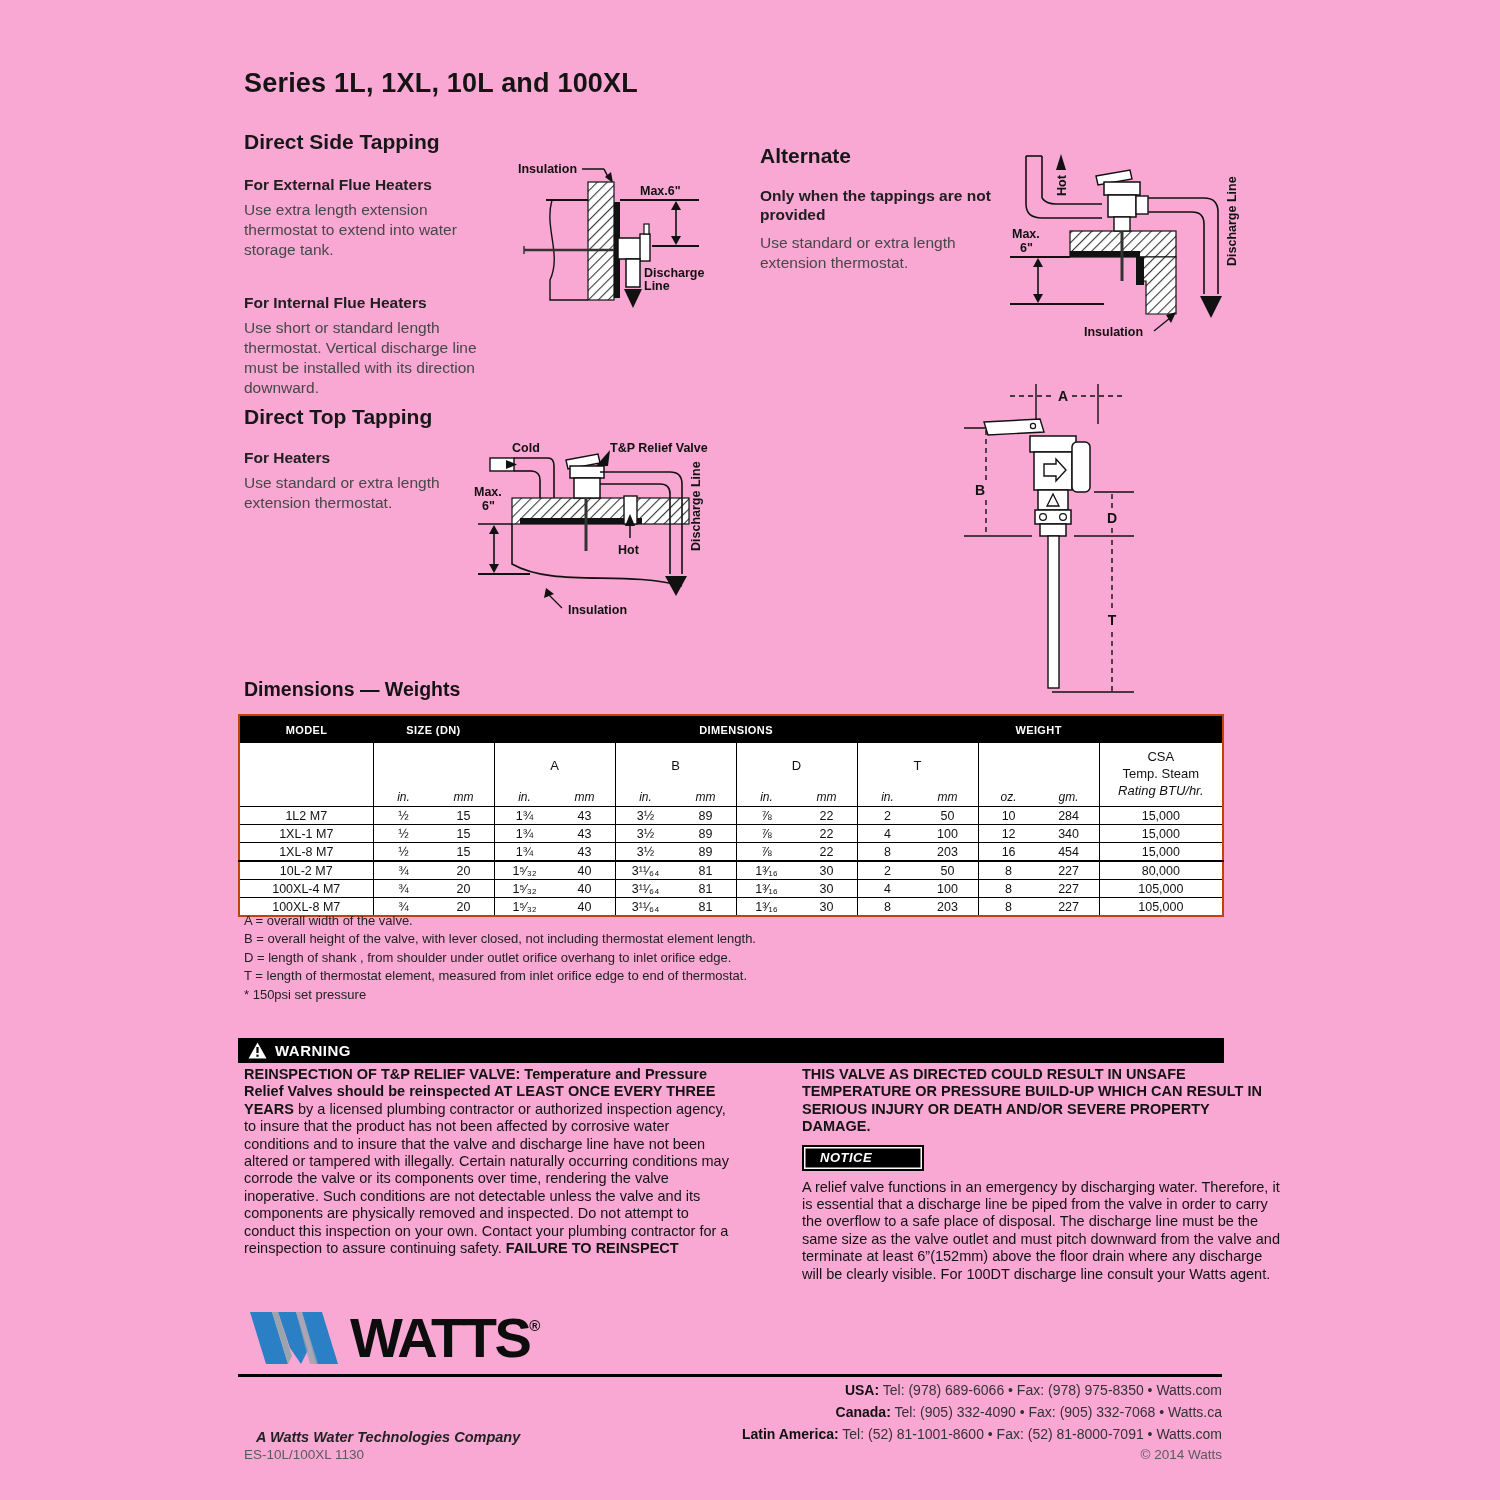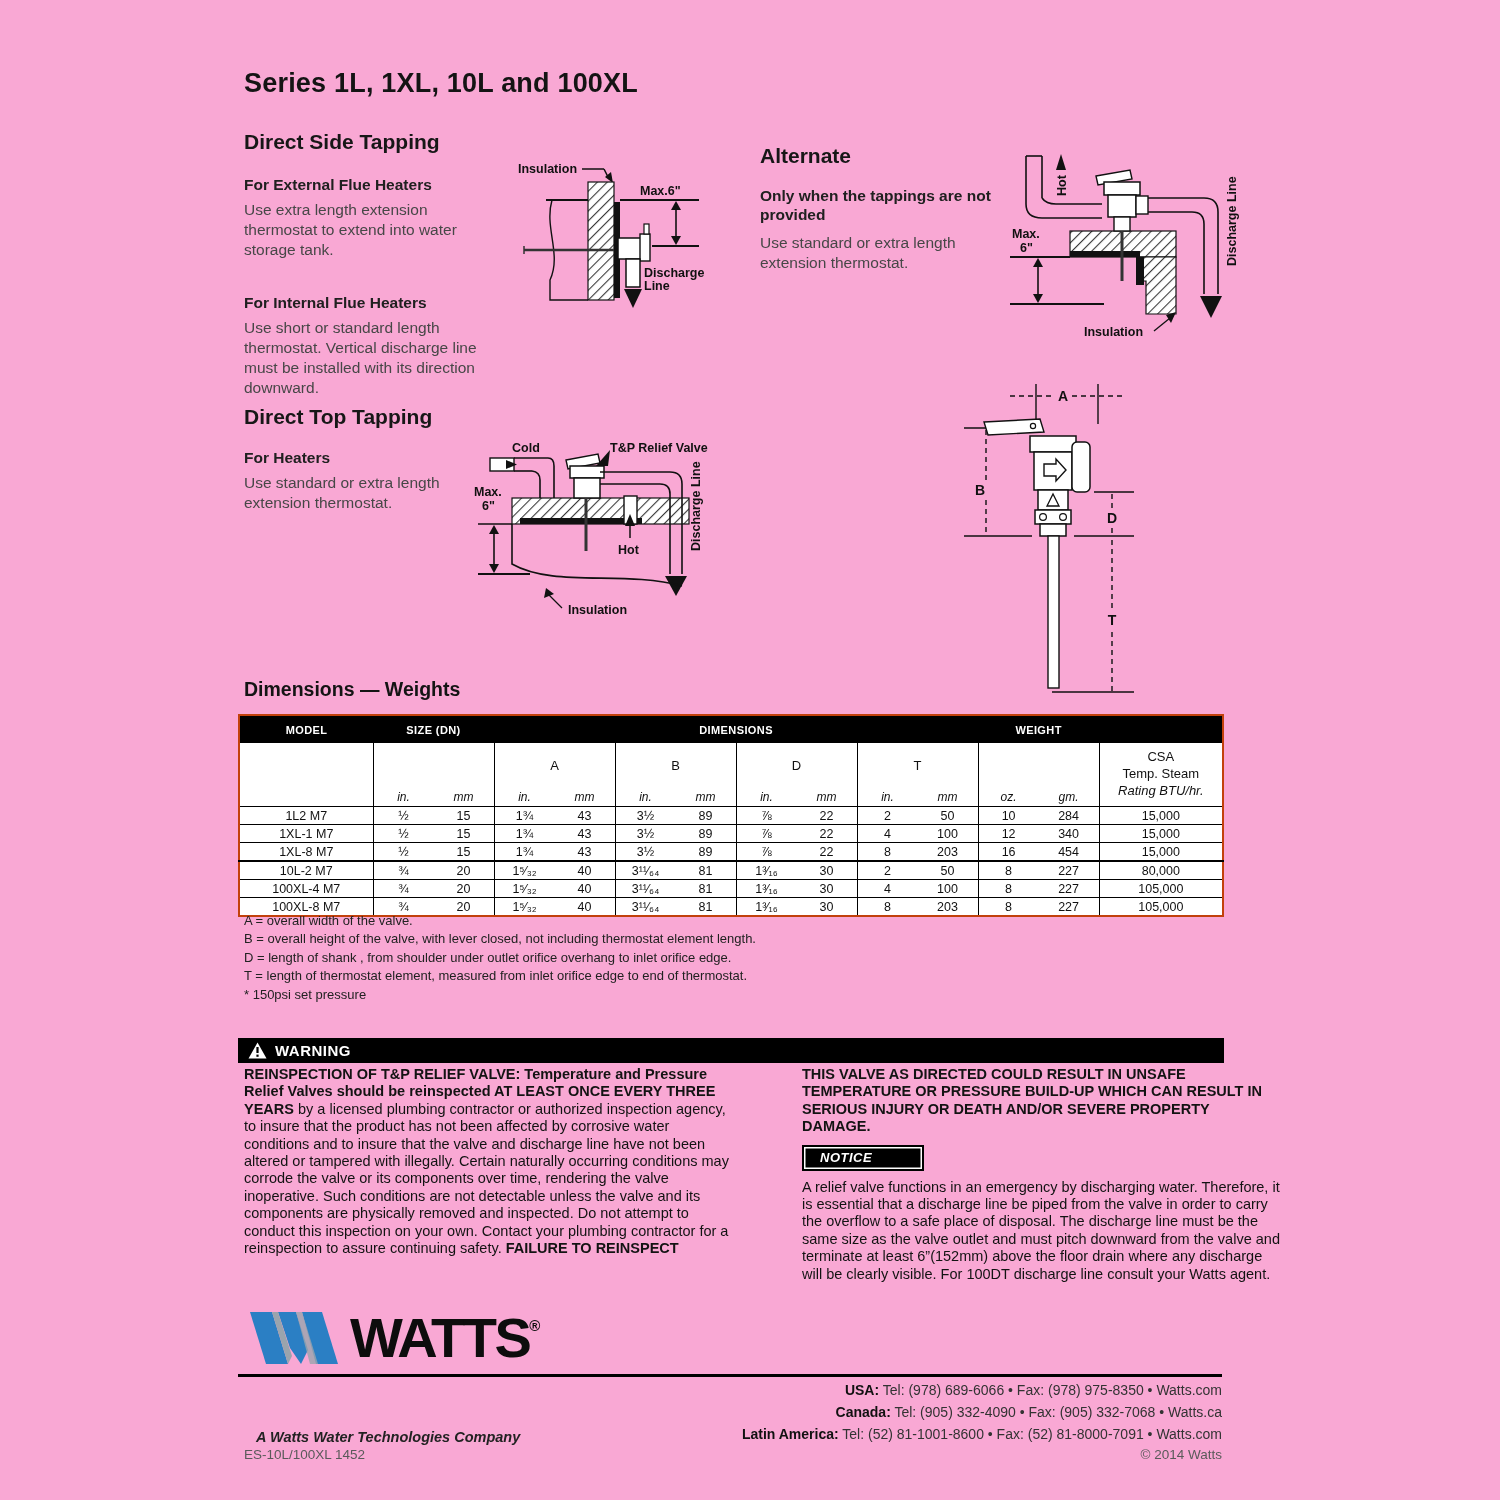--- a/index.html
+++ b/index.html
@@ -408,16 +408,16 @@
   <div class="abs rule" style="left:238px;top:1374px;width:984px;"></div>
 
   <div class="abs tagline" style="left:256px;top:1383px;margin-top:46px;">A Watts Water Technologies Company</div>
 
   <div class="abs contacts" style="right:278px;top:1379px;width:520px;">
     <div><b>USA:</b><span> Tel: (978) 689-6066 • Fax: (978) 975-8350 • Watts.com</span></div>
     <div><b>Canada:</b><span> Tel: (905) 332-4090 • Fax: (905) 332-7068 • Watts.ca</span></div>
     <div><b>Latin America:</b><span> Tel: (52) 81-1001-8600 • Fax: (52) 81-8000-7091 • Watts.com</span></div>
   </div>
 
-  <div class="abs docline" style="left:244px;top:1447px;">ES-10L/100XL   1452</div>
+  <div class="abs docline" style="left:244px;top:1447px;">ES-10L/100XL   1130</div>
   <div class="abs docline" style="right:278px;top:1447px;">© 2014 Watts</div>
 
 </div>
 
 </body></html>

